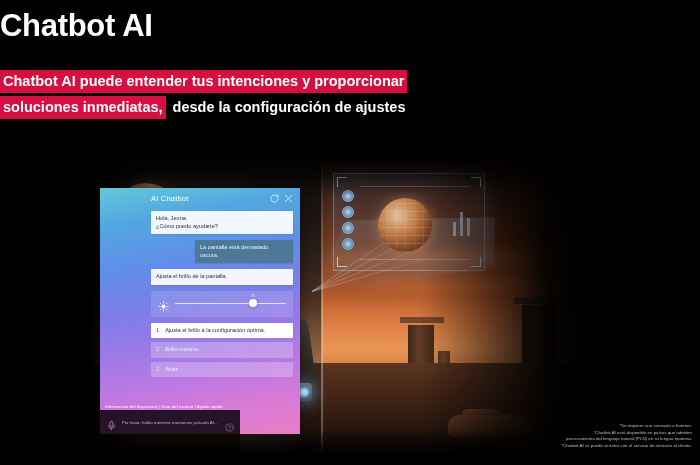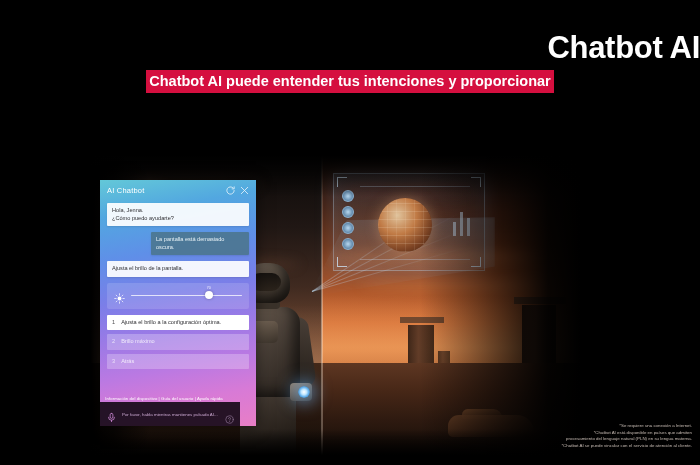--- a/index.html
+++ b/index.html
@@ -7,25 +7,25 @@
     width:700px;height:465px;
     background:#000;
     font-family:"Liberation Sans", sans-serif;
     overflow:hidden;
     position:relative;
   }
   .page{position:relative;width:700px;height:465px;background:#000;overflow:hidden;}
 
   
   .headline{
-    position:absolute;left:0;top:30px;width:700px;text-align:right;
+    position:absolute;left:0;top:8px;width:700px;text-align:left;
     color:#ffffff;font-size:31px;font-weight:bold;letter-spacing:-0.3px;
   }
   .subwrap{
-    position:absolute;left:0;top:68px;width:700px;text-align:center;
+    position:absolute;left:0;top:68px;width:700px;text-align:left;
     line-height:25px;
   }
   .subline{display:block;}
   .sub-seg{
     font-size:14.5px;font-weight:bold;color:#fff;
     padding:3px 3px 4px 3px;
     box-decoration-break:clone;-webkit-box-decoration-break:clone;
   }
   .sub-hl{background:#d50f3f;}
   .sub-plain{background:transparent;}
@@ -216,24 +216,25 @@
     opacity:.9;
   }
   .rover-top{
     position:absolute;left:372px;bottom:36px;width:40px;height:10px;border-radius:8px 12px 2px 2px;
     background:linear-gradient(170deg,#7d4e2d,#301b10);
     opacity:.85;
   }
 
   
   .chat{
-    position:absolute;left:100px;top:180px;width:156px;height:246px;
+    position:absolute;left:100px;top:188px;width:156px;height:246px;
     background:linear-gradient(170deg,#63c8d8 0%, #52a7e0 14%, #5f8fe8 30%, #7b7ee8 46%, #9b7ae6 60%, #bb79e2 74%, #d87ad6 86%, #e87ec6 100%);
     box-shadow:0 2px 14px rgba(0,0,0,.55);
     overflow:hidden;
+    padding-left:44px;
   }
   .chat-head{
     position:relative;height:20px;display:flex;align-items:center;padding:0 6px 0 7px;
   }
   .chat-title{
     font-size:7.5px;color:#ffffff;letter-spacing:.2px;flex:1;font-weight:normal;
   }
   .chat-ico{
     width:11px;height:11px;margin-left:3px;opacity:.85;position:relative;
   }
@@ -303,20 +304,23 @@
 </head>
 <body>
 
 <div class="page">
 
   <div class="headline">Chatbot AI</div>
 
   <div class="subwrap">
     <span class="subline">
       <span class="sub-seg sub-hl">Chatbot AI puede entender tus intenciones y  proporcionar</span>
+    </span>
+    <span class="subline">
+      <span class="sub-seg sub-hl">soluciones inmediatas,</span><span class="sub-seg sub-plain"> desde la configuración de ajustes</span>
     </span>
   </div>
 
   <div class="scene">
     <div class="scene-inner">
       <div class="sky-left"></div>
       <div class="sky-right"></div>
 
       <div class="cloud" style="left:250px;top:30px;width:130px;height:13px;background:rgba(70,30,18,.55);"></div>
       <div class="cloud" style="left:300px;top:54px;width:170px;height:11px;background:rgba(90,40,22,.45);"></div>

